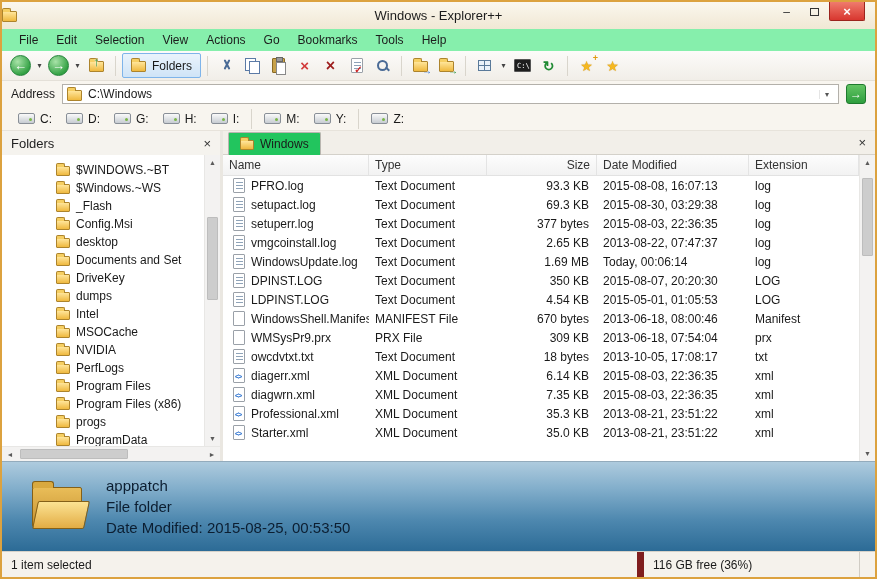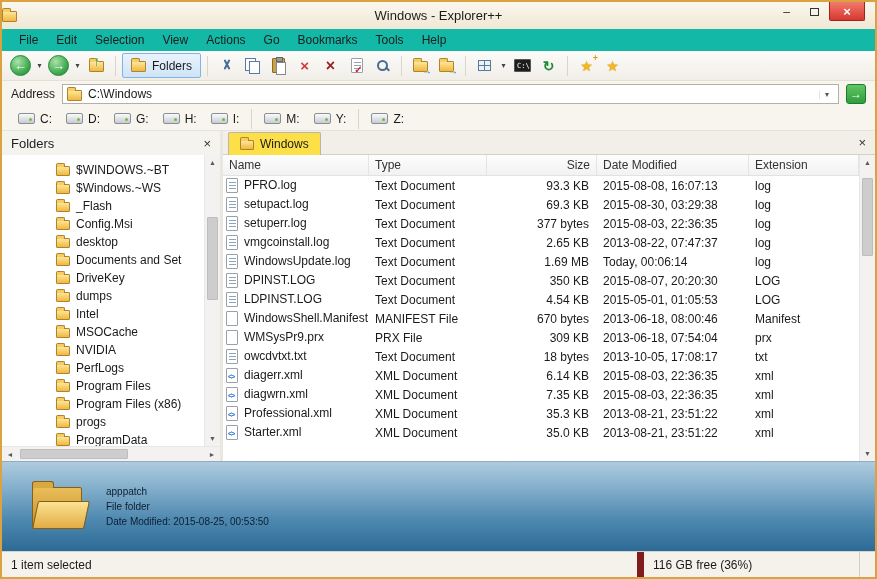--- a/index.html
+++ b/index.html
@@ -9,21 +9,21 @@
 
   
   .titlebar{height:27px;flex:0 0 auto;background:linear-gradient(#fbf7ee,#f0e8d4);display:flex;align-items:center;padding:0 0;position:relative}
   .title{position:absolute;left:0;right:0;text-align:center;font-size:13px;color:#1c1c1c}
   .win-buttons{position:absolute;top:0;right:10px;display:flex;gap:1px;align-items:flex-start;z-index:3}
   .win-btn{width:27px;height:19px;display:flex;align-items:center;justify-content:center;font-size:12px;color:#333;cursor:default}
   .win-btn.close{width:36px;background:linear-gradient(#ef7b6d,#d8372f);border:1px solid #9b241d;border-top:none;border-radius:0 0 2px 2px;color:#fff;font-size:13px;font-weight:bold}
   .max-glyph{width:9px;height:8px;border:1px solid #333}
 
   
-  .menubar{height:22px;flex:0 0 auto;background:#14b8a6;display:flex;align-items:center;padding-left:8px}
+  .menubar{height:22px;flex:0 0 auto;background:#86efac;display:flex;align-items:center;padding-left:8px}
   .menu-item{padding:3px 9px;color:#1c1c1c}
 
   
   .toolbar{height:30px;flex:0 0 auto;background:linear-gradient(#fcfbf9,#f1eee8);border-bottom:1px solid #e4e0d8;display:flex;align-items:center;padding:0 6px;gap:1px}
   .tbtn{height:25px;min-width:25px;display:flex;align-items:center;justify-content:center;border-radius:2px;position:relative}
   .tbtn.toggle{padding:0 8px;gap:6px;border:1px solid transparent}
   .tbtn.toggle.active{background:linear-gradient(#eaf3fc,#cfe4f7);border:1px solid #7eb4ea}
   .tsep{width:1px;height:20px;background:#d9d5cc;margin:0 5px;flex:0 0 auto}
   .drop{font-size:8px;color:#444;width:11px;text-align:center}
   .nav-circle{width:21px;height:21px;border-radius:50%;background:radial-gradient(circle at 35% 30%,#a8e3a8,#36a346 70%,#1f8a33);border:1px solid #23843a;color:#fff;display:flex;align-items:center;justify-content:center;font-size:13px;font-weight:bold}
@@ -89,41 +89,41 @@
   .vtrack{flex:1;position:relative}
   .vthumb{position:absolute;left:2px;right:2px;background:#cdcdcd;border:1px solid #bdbdbd;border-radius:1px}
   .hscroll{height:15px;flex:0 0 auto;display:flex;align-items:center;background:#f3f2f1;border-top:1px solid #e8e7e5}
   .hscroll .scroll-btn{width:16px;height:100%}
   .htrack{flex:1;position:relative;height:100%}
   .hthumb{position:absolute;top:2px;bottom:2px;background:#cdcdcd;border:1px solid #bdbdbd;border-radius:1px}
 
   
   .file-area{flex:1;display:flex;flex-direction:column;min-width:0;min-height:0}
   .tabbar{height:24px;flex:0 0 auto;background:#f2efe9;display:flex;align-items:flex-end;padding-left:5px;border-bottom:1px solid #d4d1ca;position:relative}
-  .tab{height:23px;display:flex;align-items:center;gap:6px;padding:0 11px;background:#fde047;border:1px solid #b9b6b0;border-bottom:none;border-radius:2px 2px 0 0;margin-bottom:-1px;z-index:2}
+  .tab{height:23px;display:flex;align-items:center;gap:6px;padding:0 11px;background:#22c55e;border:1px solid #b9b6b0;border-bottom:none;border-radius:2px 2px 0 0;margin-bottom:-1px;z-index:2}
   .tab .folder-mini{width:14px;height:10px}
   .tab-close{position:absolute;right:9px;top:5px;color:#333;font-size:13px;line-height:1}
   .list-wrap{flex:1;display:flex;min-height:0}
   .list{flex:1;display:flex;flex-direction:column;min-width:0;background:#fff}
   .list-header{height:21px;flex:0 0 auto;display:grid;grid-template-columns:146px 118px 110px 152px 1fr;background:linear-gradient(#fdfdfd,#f2f2f2);border-bottom:1px solid #e2e2e2}
   .hcell{padding:0 6px;border-right:1px solid #e4e4e4;color:#333;display:flex;align-items:center;overflow:hidden}
   .hcell.size{justify-content:flex-end}
   .rows{flex:1;overflow:hidden}
   .frow{height:19px;display:grid;grid-template-columns:146px 118px 110px 152px 1fr;align-items:center}
   .cell{padding:0 6px;white-space:nowrap;overflow:hidden}
-  .cell.name{display:flex;align-items:flex-start;gap:6px;padding-left:3px}
+  .cell.name{display:flex;align-items:center;gap:6px;padding-left:10px}
   .cell.size{text-align:right;padding-right:8px}
 
   
   .infopanel{height:90px;flex:0 0 auto;background:linear-gradient(180deg,#aecbde 0%,#82aecb 30%,#4e88af 65%,#2c6b96 100%);border-top:1px solid #93abbc;display:flex;align-items:center;padding-left:30px;gap:18px}
   .big-folder{position:relative;width:56px;height:44px;flex:0 0 auto}
   .big-folder .back{position:absolute;left:0;top:2px;width:50px;height:40px;background:linear-gradient(#e9bd58,#c69130);border:1px solid #846018;border-radius:2px}
   .big-folder .back::before{content:'';position:absolute;top:-7px;left:-1px;width:20px;height:6px;background:#d9a93f;border:1px solid #846018;border-bottom:none;border-radius:3px 3px 0 0}
   .big-folder .front{position:absolute;left:3px;bottom:0;width:52px;height:28px;background:linear-gradient(#fce393,#e2ac44);border:1px solid #846018;border-radius:2px;transform:skewX(-12deg)}
-  .info-text{display:flex;flex-direction:column;gap:4px;color:#0c1e31;font-size:10px}
+  .info-text{display:flex;flex-direction:column;gap:4px;color:#0c1e31;font-size:15px}
 
   
   .statusbar{height:26px;flex:0 0 auto;background:#f5f2ec;border-top:1px solid #d6d2c9;display:flex;align-items:center}
   .status-left{padding:0 9px}
   .status-right{margin-left:auto;width:222px;height:100%;border-left:7px solid #7f1d1d;display:flex;align-items:center;padding:3px 9px}
   .status-grip{width:16px;height:100%;border-left:1px solid #d0ccc4}
 </style>
 <title>Windows - Explorer++</title></head>
 <body>
 

